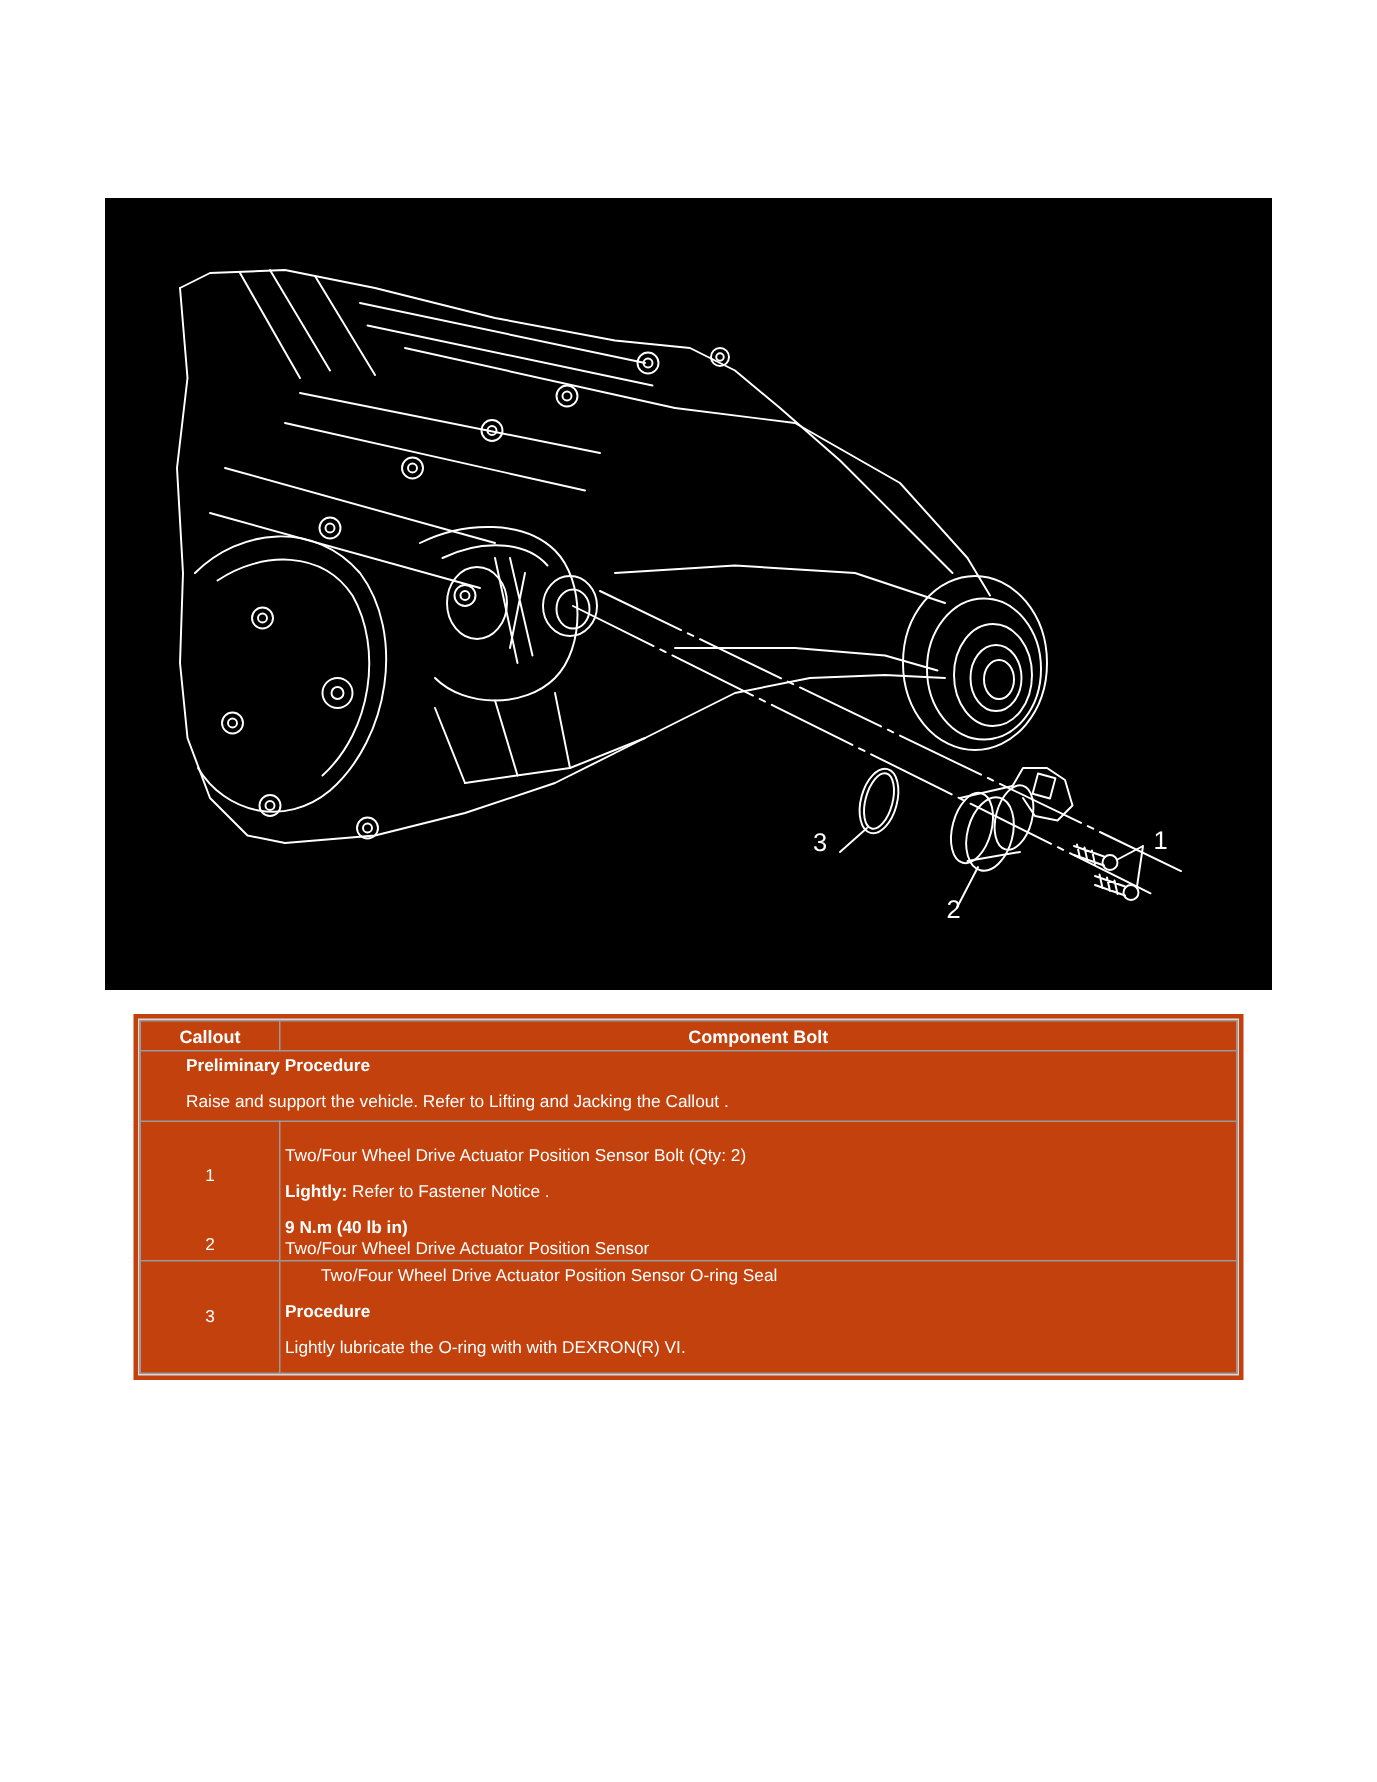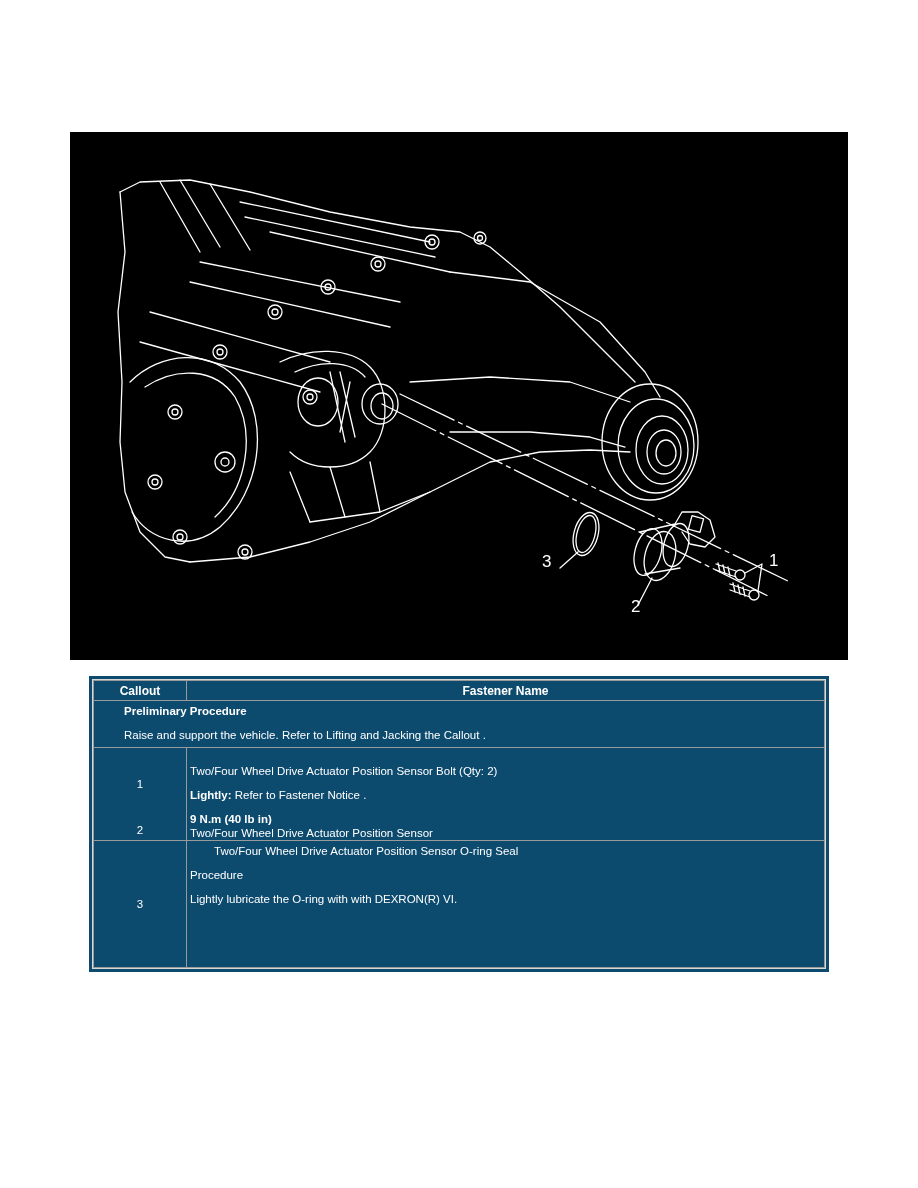--- a/index.html
+++ b/index.html
@@ -3,22 +3,22 @@
 <meta charset="utf-8">
 <style>
   html, body { margin: 0; padding: 0; background: #ffffff; }
   body { width: 918px; height: 1188px; position: relative; overflow: hidden;
          font-family: "Liberation Sans", sans-serif; }
   .figure { position: absolute; left: 70px; top: 132px; width: 778px; height: 528px;
             background: #000000; overflow: hidden; }
   .figure svg { position: absolute; left: 0; top: 0; }
   .callout-label { position: absolute; color: #ffffff; font-size: 17px;
                    font-family: "Liberation Sans", sans-serif; line-height: 1; }
-  .tbl-outer { position: absolute; left: 89px; top: 676px; width: 740px; height: 296px;
-               background: #0c4a6e; box-sizing: border-box; padding: 3px; }
+  .tbl-outer { position: absolute; left: 89px; top: 676px; width: 740px; height: 244px;
+               background: #c2410c; box-sizing: border-box; padding: 3px; }
   .tbl-inner { width: 100%; height: 100%; box-sizing: border-box; border: 1px solid #d8d8d8; }
   table { width: 100%; height: 100%; border-collapse: collapse; color: #ffffff;
           font-size: 11.5px; font-family: "Liberation Sans", sans-serif; }
   td, th { border: 1px solid #9a9a9a; padding: 0 3px; vertical-align: top; }
   th { font-weight: bold; font-size: 12px; height: 19px; vertical-align: middle; text-align: center; }
   th.col-callout { width: 86px; }
   td.callout-num { text-align: center; vertical-align: middle; }
   td.prelim { height: 46px; padding-left: 30px; }
   .line { display: block; line-height: 14px; }
   .gap { display: block; height: 10px; }
@@ -117,21 +117,21 @@
   <span class="callout-label" style="left:561px;top:466px;">2</span>
   <span class="callout-label" style="left:472px;top:421px;">3</span>
 </div>
 
 <div class="tbl-outer">
   <div class="tbl-inner">
     <table>
       <tbody>
           <tr>
         <th class="col-callout">Callout</th>
-        <th>Fastener Name</th>
+        <th>Component Bolt</th>
       </tr>
       <tr>
         <td colspan="2" class="prelim">
           <span class="line" style="margin-top:3px;font-weight:bold;">Preliminary Procedure</span>
           <span class="gap"></span>
           <span class="line">Raise and support the vehicle. Refer to Lifting and Jacking the Callout .</span>
         </td>
       </tr>
       <tr style="height:93px;">
         <td class="callout-num" style="padding:0;">
@@ -147,21 +147,21 @@
           <span class="gap"></span>
           <span class="line" style="font-weight:bold;">9 N.m (40 lb in)</span>
           <span class="line">Two/Four Wheel Drive Actuator Position Sensor</span>
         </td>
       </tr>
       <tr>
         <td class="callout-num">3</td>
         <td>
           <span class="line" style="margin-top:3px;margin-left:24px;">Two/Four Wheel Drive Actuator Position Sensor O-ring Seal</span>
           <span class="gap"></span>
-          <span class="line" style="font-weight:normal;">Procedure</span>
+          <span class="line" style="font-weight:bold;">Procedure</span>
           <span class="gap"></span>
           <span class="line">Lightly lubricate the O-ring with with DEXRON(R) VI.</span>
         </td>
       </tr>
     </tbody>
       </table>
   </div>
 </div>
 
 </body></html>

